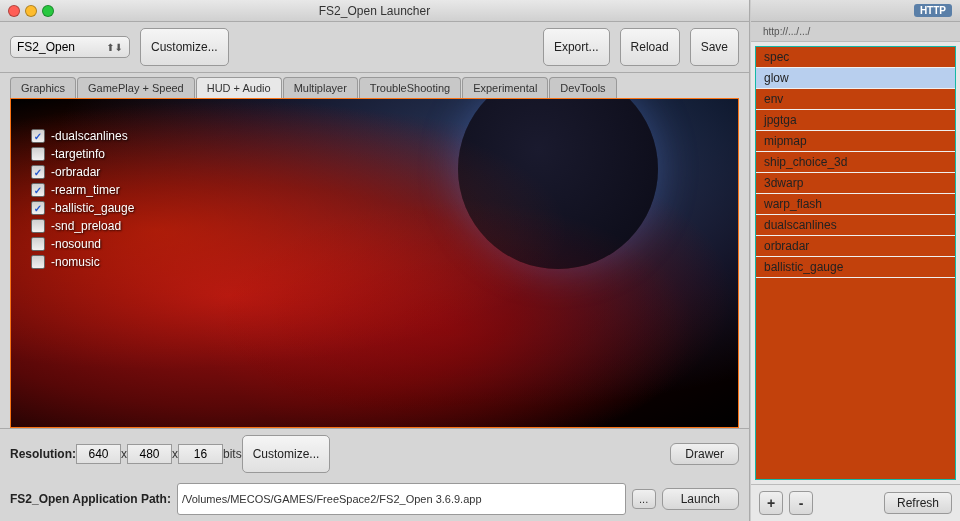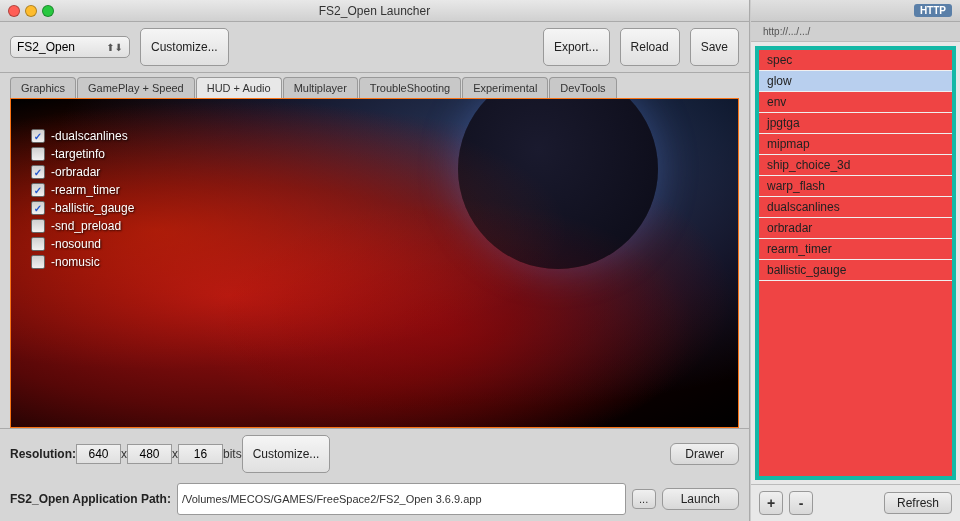--- a/index.html
+++ b/index.html
@@ -339,23 +339,23 @@
       border-bottom: 1px solid #bbb;
       font-size: 10px;
       color: #555;
       white-space: nowrap;
       overflow: hidden;
     }
 
     .right-panel-list {
       flex: 1;
       overflow-y: auto;
-      background: #ef4444;
+      background: #c2410c;
       margin: 4px;
-      border: 4px solid #14b8a6;
+      border: 1px solid #14b8a6;
     }
 
     .list-item {
       padding: 3px 8px;
       font-size: 12px;
       color: #222;
       cursor: pointer;
       border-bottom: 1px solid #f0f0f0;
     }
 
@@ -515,24 +515,24 @@
     <span class="http-badge">HTTP</span>
   </div>
   <div class="right-panel-url">http://.../.../</div>
   <div class="right-panel-list">
     <div class="list-item"><span>spec</span></div>
     <div class="list-item selected"><span>glow</span></div>
     <div class="list-item"><span>env</span></div>
     <div class="list-item"><span>jpgtga</span></div>
     <div class="list-item"><span>mipmap</span></div>
     <div class="list-item"><span>ship_choice_3d</span></div>
+    <div class="list-item"><span>3dwarp</span></div>
     <div class="list-item"><span>warp_flash</span></div>
     <div class="list-item"><span>dualscanlines</span></div>
     <div class="list-item"><span>orbradar</span></div>
-    <div class="list-item"><span>rearm_timer</span></div>
     <div class="list-item"><span>ballistic_gauge</span></div>
   </div>
   <div class="right-panel-footer">
     <button class="icon-btn">+</button>
     <button class="icon-btn">-</button>
     <button class="refresh-btn">Refresh</button>
   </div>
 </div>
 
 </body></html>

